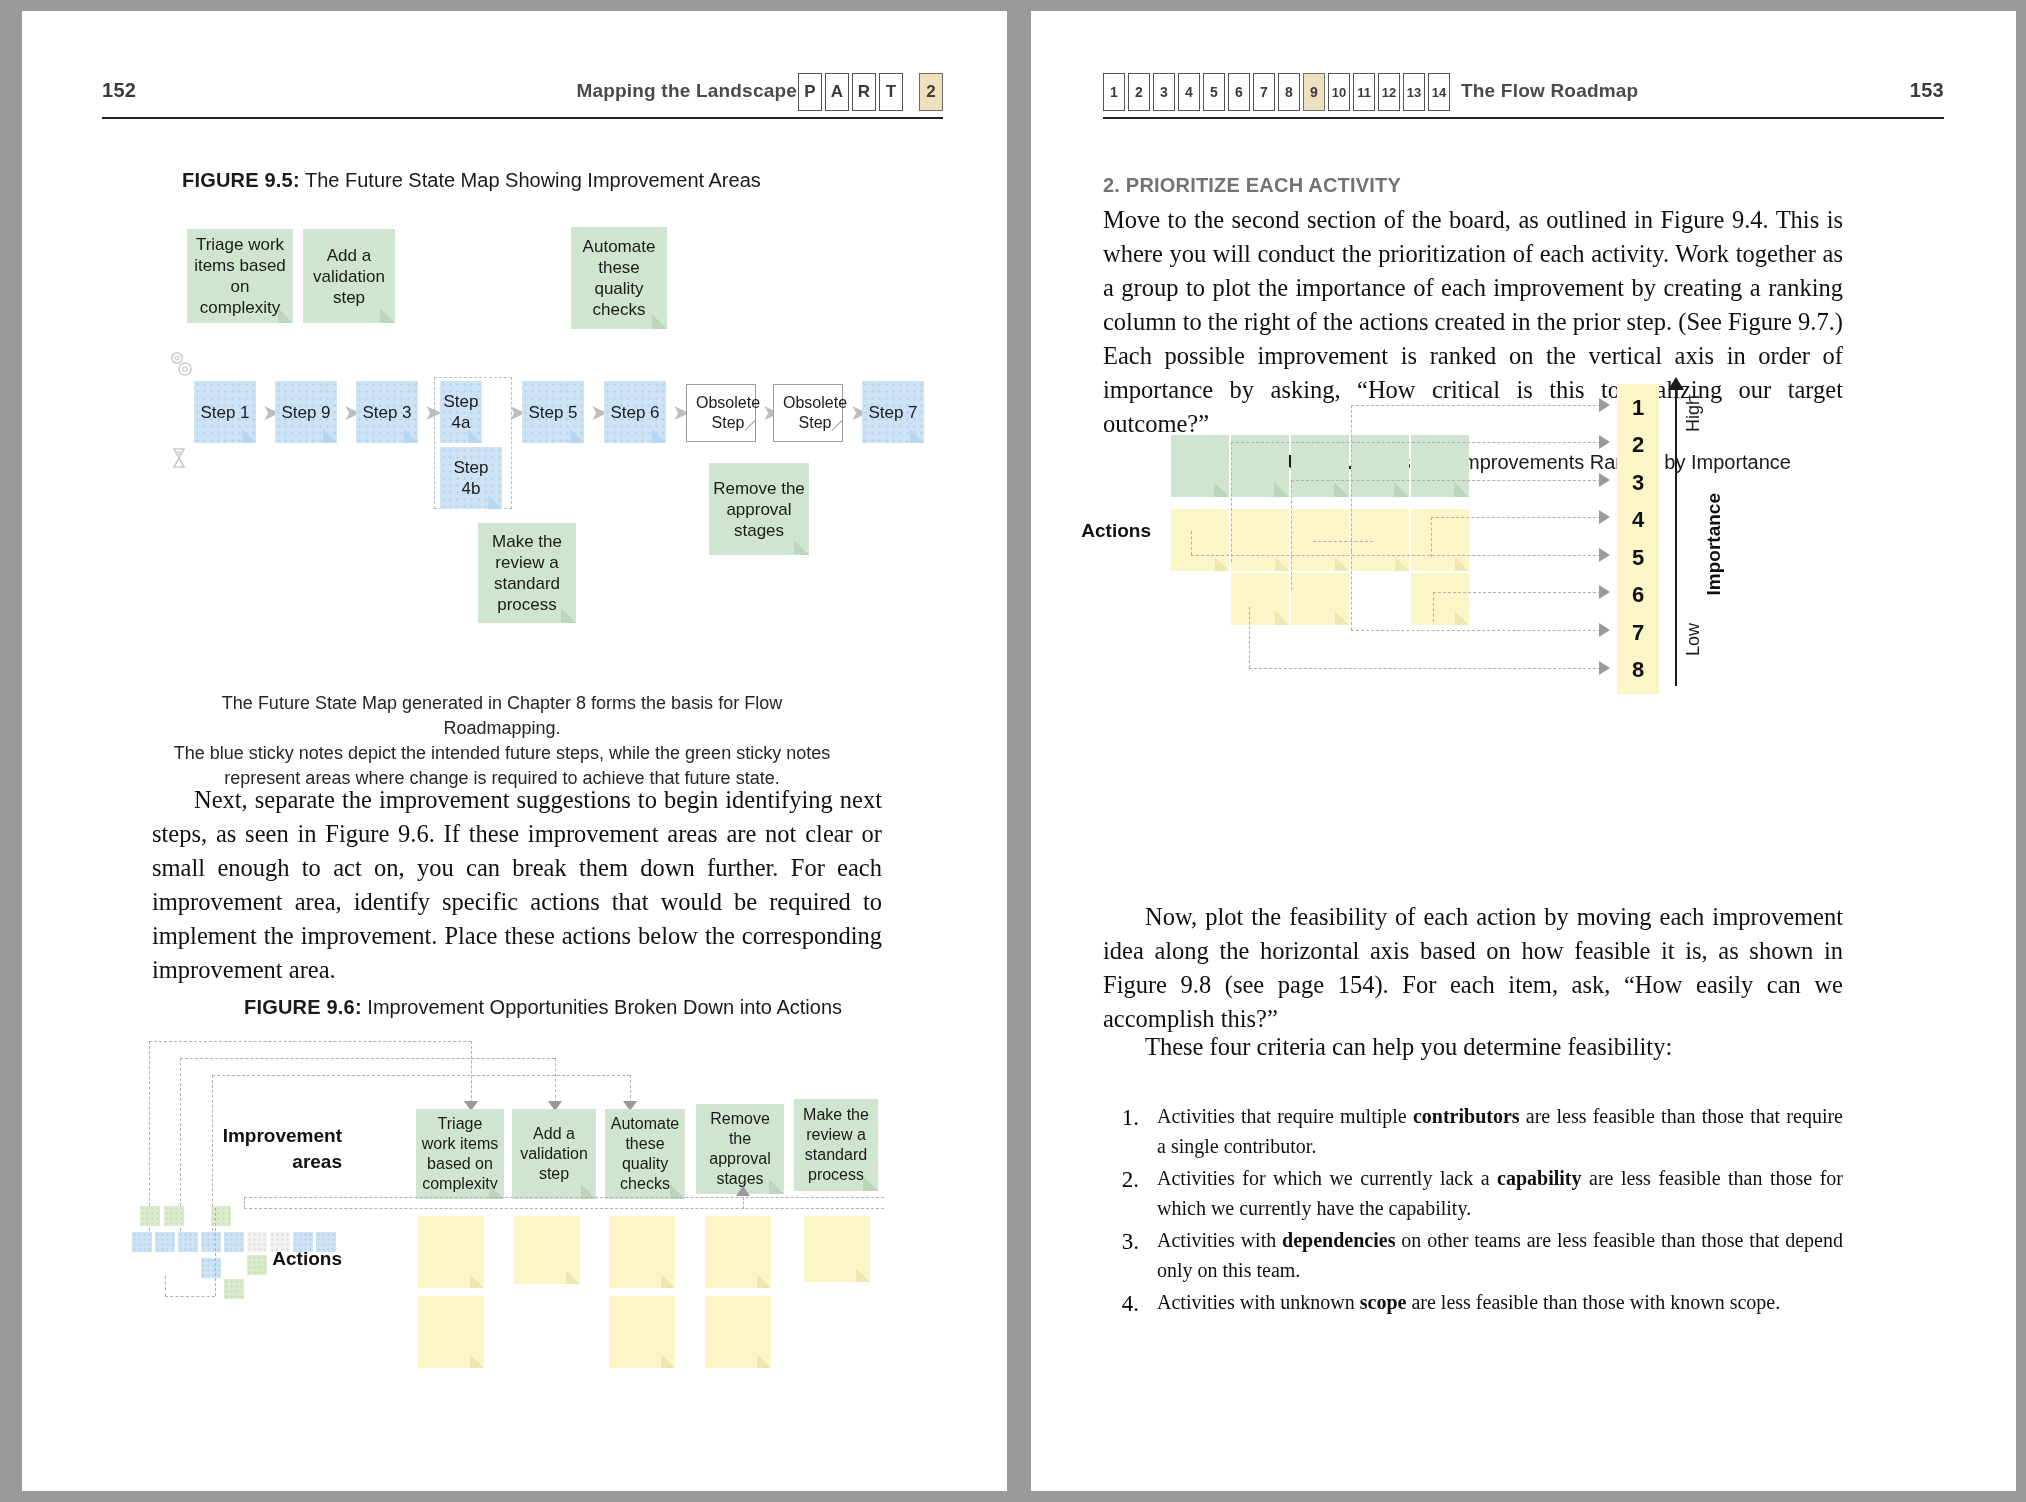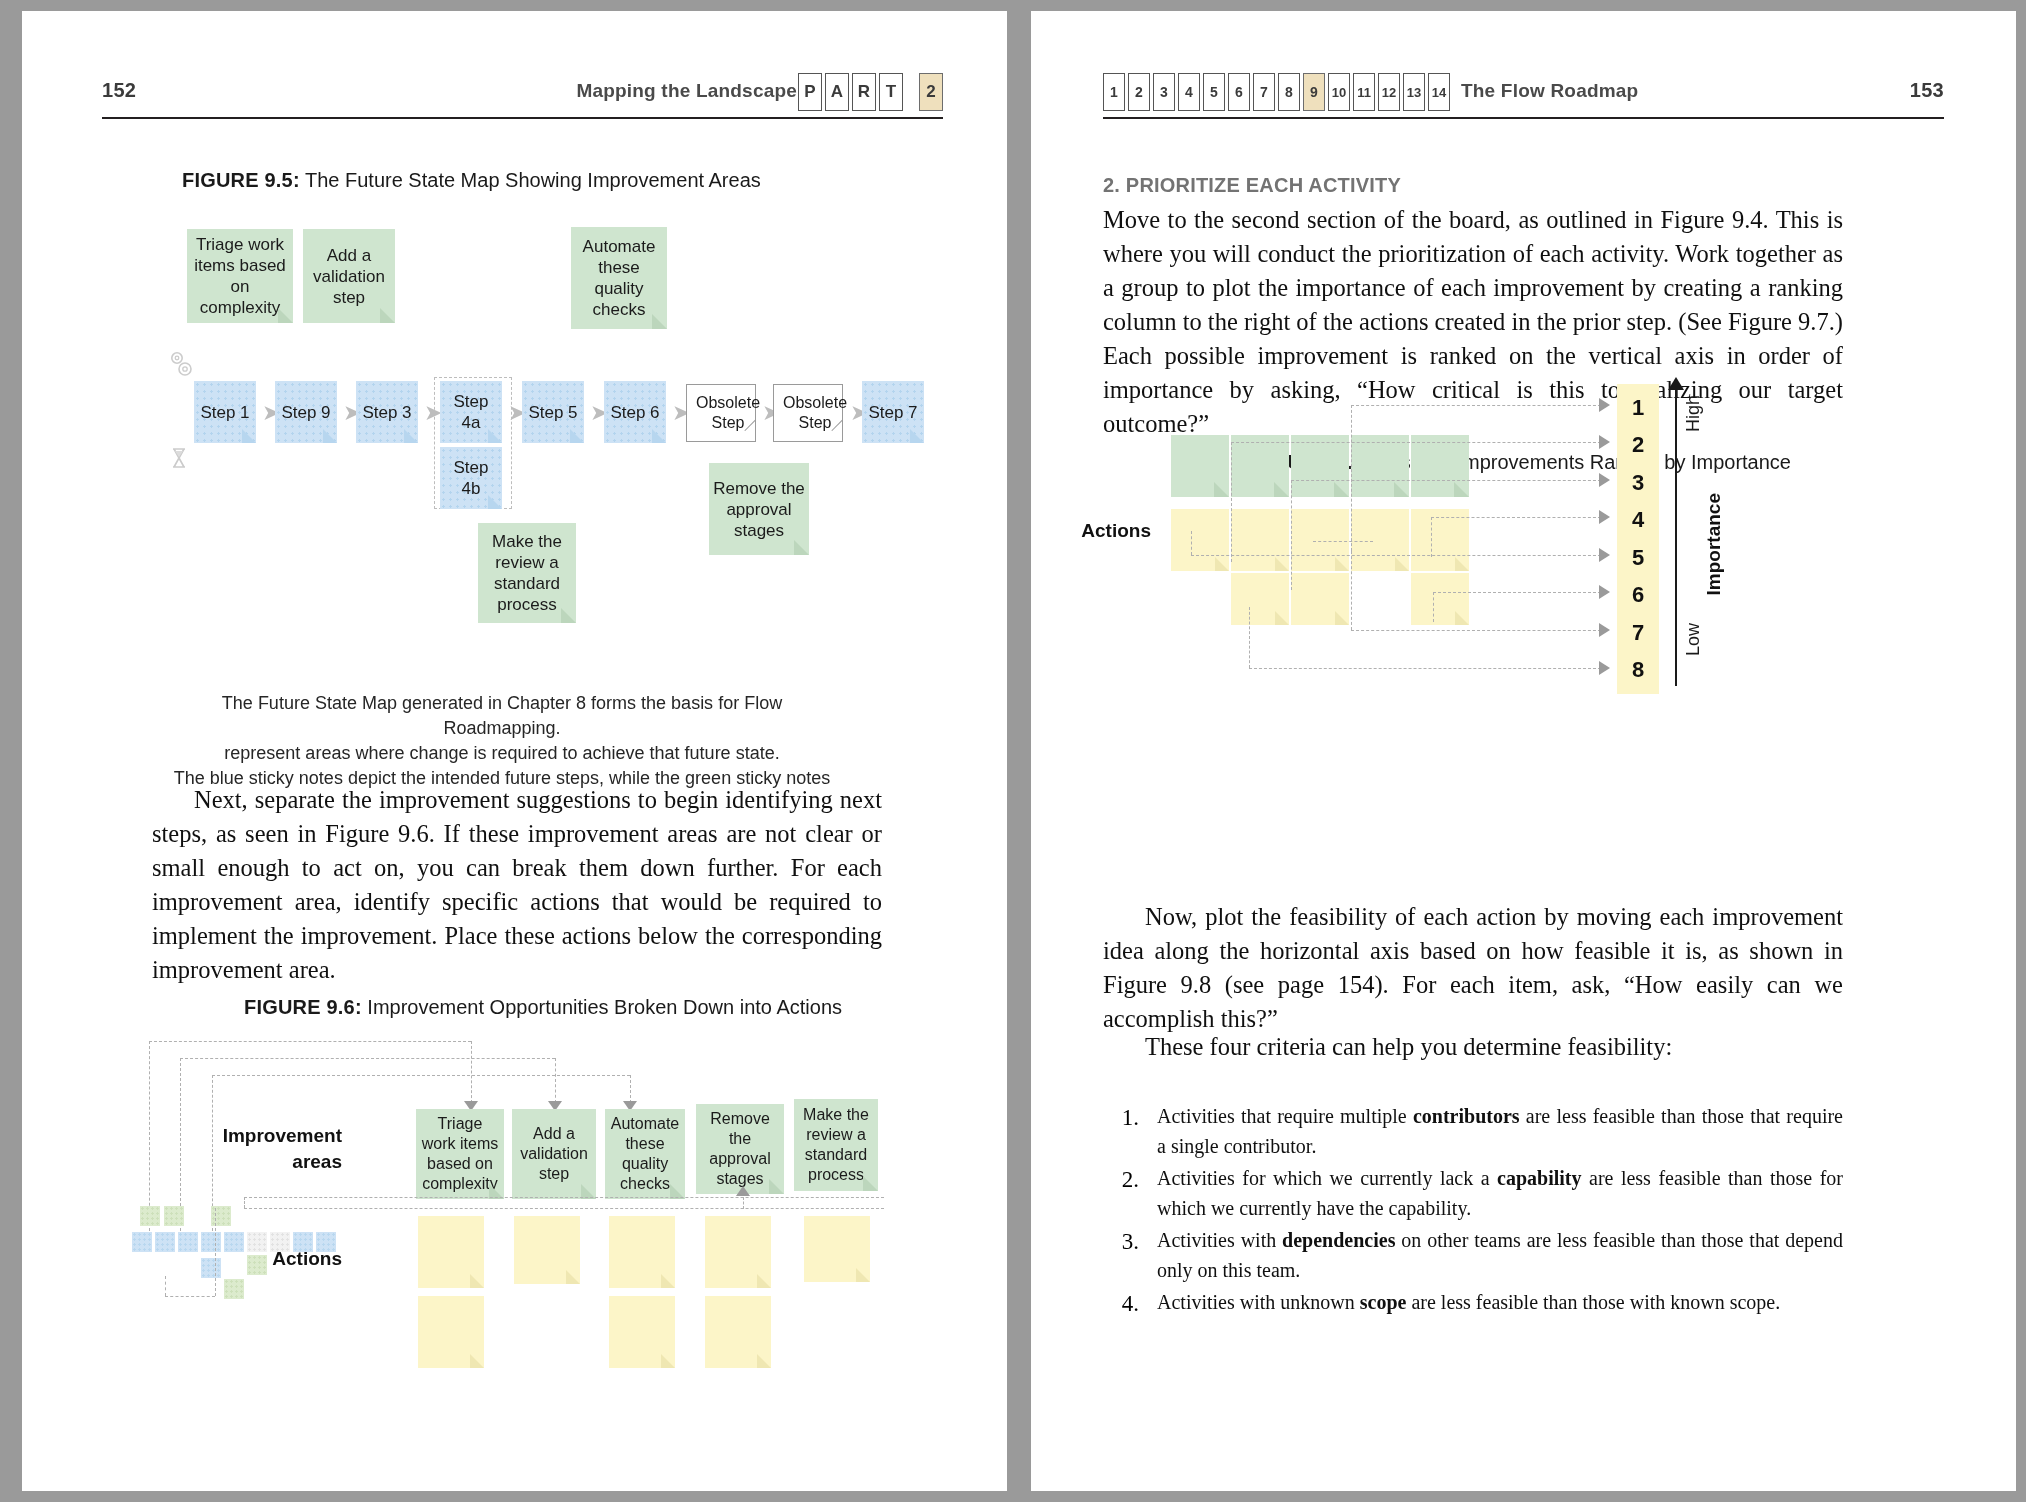--- a/index.html
+++ b/index.html
@@ -224,21 +224,21 @@
         <span class="fold"></span>
         </div>
       <div class="chev" style="left:321px; top:391px;">➤</div>
 
       <div class="sticky blue" style="left:334px; top:370px; width:62px; height:62px;">
         <span>Step 3</span>
         <span class="fold"></span>
         </div>
       <div class="chev" style="left:402px; top:391px;">➤</div>
 
-      <div class="sticky blue" style="left:418px; top:370px; width:62px; height:62px;">
+      <div class="sticky blue" style="left:418px; top:370px; width:42px; height:62px;">
         <span>Step 4a</span>
         <span class="fold"></span>
         </div>
       <div class="chev" style="left:486px; top:391px;">➤</div>
 
       <div class="sticky blue" style="left:500px; top:370px; width:62px; height:62px;">
         <span>Step 5</span>
         <span class="fold"></span>
         </div>
       <div class="chev" style="left:568px; top:391px;">➤</div>
@@ -276,22 +276,22 @@
         <span class="fold"></span>
         </div>
       <div class="sticky green" style="left:456px; top:512px; width:98px; height:100px;">
         <span>Make the review a standard process</span>
         <span class="fold"></span>
         </div>
     </div>
 
     <div class="fig-note" style="left:150px; top:680px; width:660px;">
       <div>The Future State Map generated in Chapter 8 forms the basis for Flow Roadmapping.</div>
+      <div>The blue sticky notes depict the intended future steps, while the green sticky notes</div>
       <div>represent areas where change is required to achieve that future state.</div>
-      <div>The blue sticky notes depict the intended future steps, while the green sticky notes</div>
     </div>
 
     <div class="body-p" style="left:130px; top:772px; width:730px; text-indent:42px;">Next, separate the improvement suggestions to begin identifying next steps, as seen in Figure 9.6. If these improvement areas are not clear or small enough to act on, you can break them down further. For each improvement area, identify specific actions that would be required to implement the improvement. Place these actions below the corresponding improvement area.</div>
 
     <div class="figcap" style="left:222px; top:985px;">
       <b>FIGURE 9.6:</b>
       <span>Improvement Opportunities Broken Down into Actions</span>
     </div>
 
     <div style="position:absolute; left:0; top:0;">

